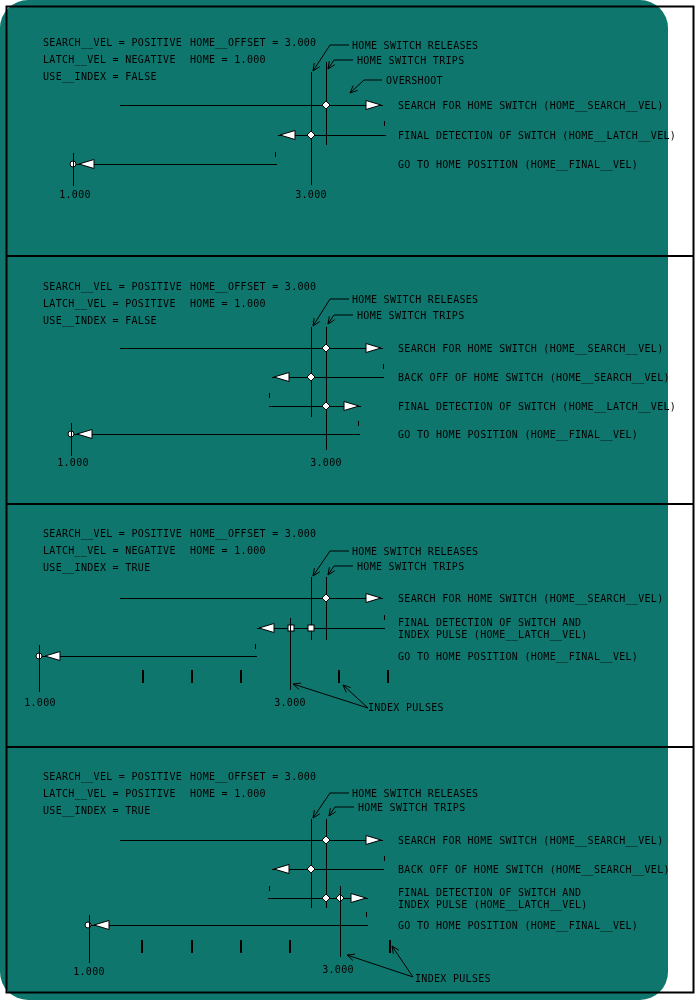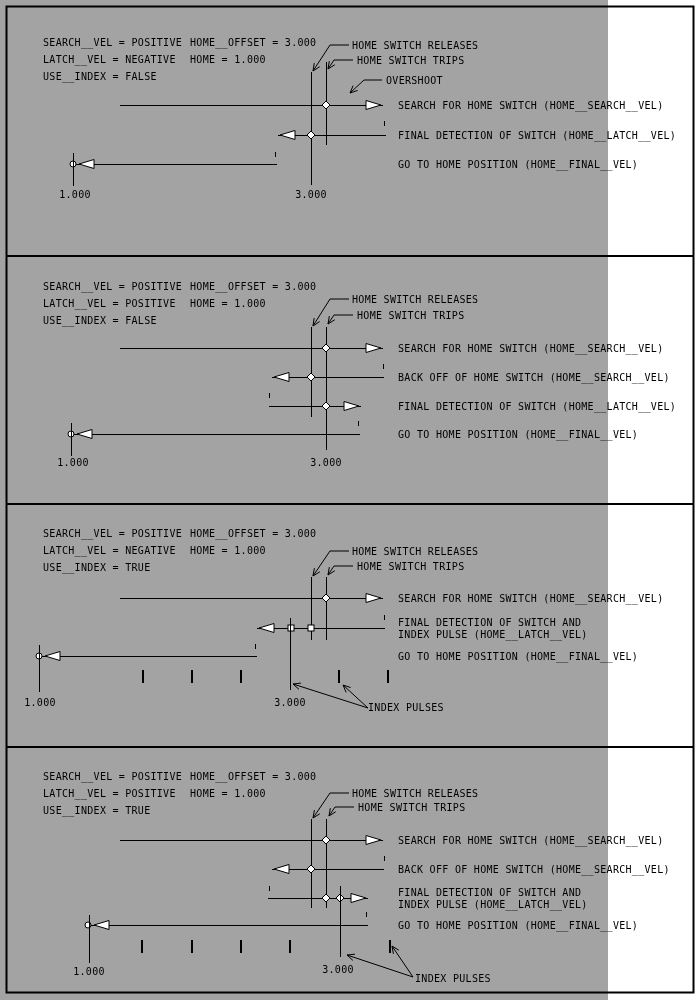--- a/index.html
+++ b/index.html
@@ -1,16 +1,16 @@
 <!DOCTYPE html>
 <html><head>
 <meta charset="utf-8">
 <style>
   html,body{margin:0;padding:0;background:#ffffff;}
-  .stage{width:608px;height:1000px;position:relative;background:#a3a3a3;}
+  .stage{width:668px;height:1000px;position:relative;background:#0f766e;border-radius:28px;}
   svg text{
     font-family:"DejaVu Sans Mono","Liberation Mono",monospace;
     font-size:10px;
     letter-spacing:0.3px;
     fill:#000000;
   }
 </style>
 </head>
 <body>
 

